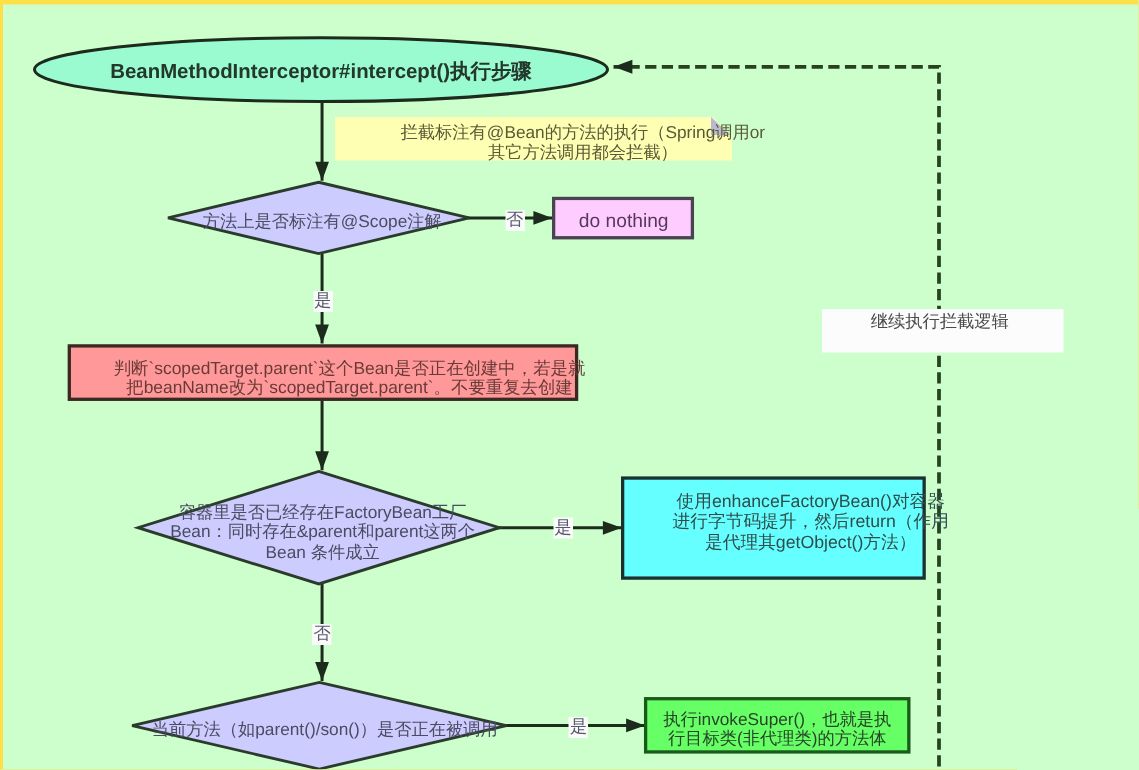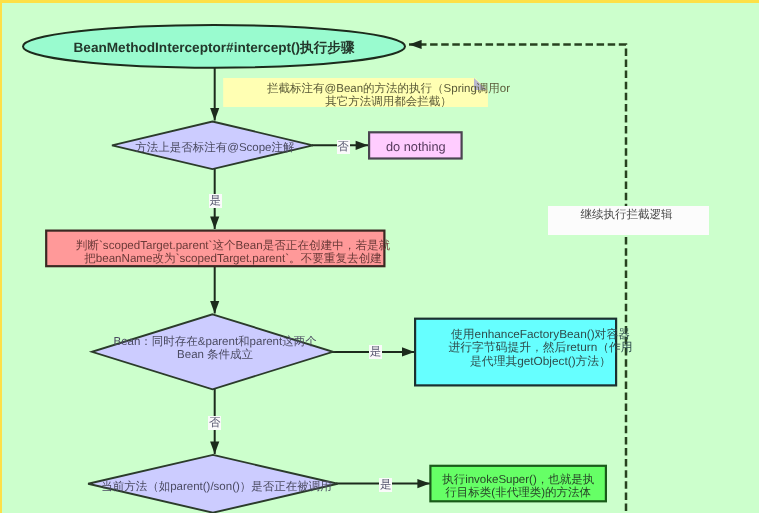--- a/index.html
+++ b/index.html
@@ -86,20 +86,21 @@
 
 <div class="lbl d1">方法上是否标注有@Scope注解</div>
 <div class="lbl dn">do nothing</div>
 
 <div class="lbl p1">
   <div>判断`scopedTarget.parent`这个Bean是否正在创建中，若是就</div>
   <div>把beanName改为`scopedTarget.parent`。不要重复去创建</div>
 </div>
 
 <div class="lbl d2">
+  <div>容器里是否已经存在FactoryBean工厂</div>
   <div>Bean：同时存在&amp;parent和parent这两个</div>
   <div>Bean 条件成立</div>
 </div>
 
 <div class="lbl eb">
   <div>使用enhanceFactoryBean()对容器</div>
   <div>进行字节码提升，然后return（作用</div>
   <div>是代理其getObject()方法）</div>
 </div>
 

